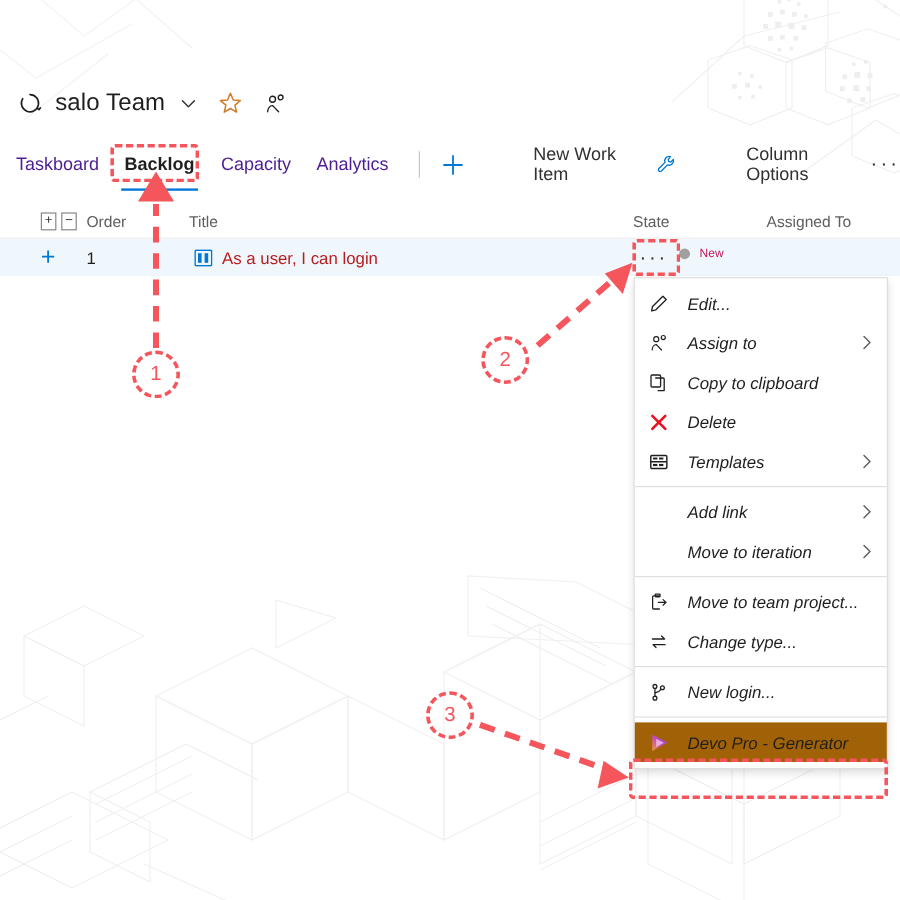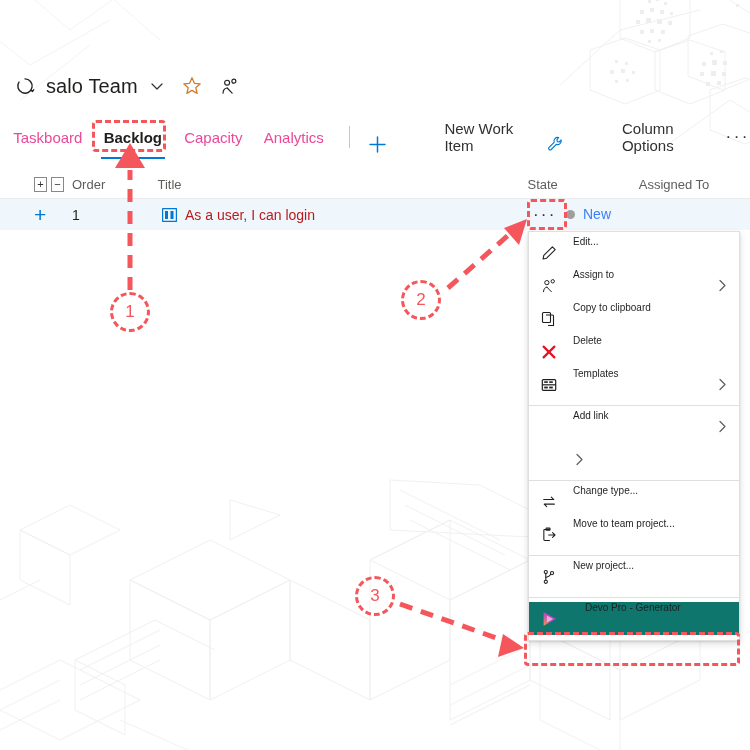--- a/index.html
+++ b/index.html
@@ -47,37 +47,37 @@
   
   .tabbar {
     position: absolute;
     left: 0; top: 120px;
     width: 750px; height: 34px;
     display: flex; align-items: center;
   }
   .tab {
     position: relative;
     font-size: 15px;
-    color: #ec4899;
+    color: #4c1d95;
     padding: 0 1px;
     height: 34px;
     display: flex; align-items: center;
   }
   .tab.selected { font-weight: bold; color: #201f1e; }
   .tab.selected .tab-underline {
     position: absolute;
     left: -2px; right: -2px; bottom: -5px;
     height: 2px; background: #0078d4;
   }
   .tabsep {
     width: 1px; height: 22px;
     background: #c8c6c4;
   }
   .cmd {
-    display: flex; align-items: flex-end;
+    display: flex; align-items: center;
     font-size: 15px; color: #323130;
     height: 34px;
     gap: 48px;
   }
   .cmd .cmd-ico { margin-right: 9px; display:flex; align-items:center; }
   .cmd-ellipsis {
     font-size: 17px; color: #323130;
     letter-spacing: 2.5px;
     display:flex; align-items:center; height:34px;
   }
@@ -114,55 +114,56 @@
   .row-plus { width: 30px; margin-left: 34px; color: #0078d4; font-size: 21px; line-height:1; }
   .row-order { width: 62px; margin-left: 8px; color: #201f1e; font-size: 14px; }
   .story-icon { margin-right: 8px; display:flex; }
   .row-title-text { color: #b91c1c; font-size: 14px; }
   .row-ellipsis {
     position: absolute; left: 533px; top: 205px;
     font-size: 17px; color: #323130; letter-spacing: 2.2px;
   }
   .row-state {
     position: absolute; left: 566px; top: 206px;
-    display:flex; align-items:center; font-size: 14px; color:#3b82f6;
+    display:flex; align-items:center; font-size: 10px; color:#be185d;
   }
   .state-dot {
     width: 9px; height: 9px; border-radius: 50%;
     background: #a19f9d; margin-right: 8px;
   }
 
   
   .ctxmenu {
     position: absolute;
     left: 528px; top: 231px;
     width: 212px;
     background: #ffffff;
     border: 1px solid #e1dfdd;
     box-shadow: 0 3.2px 7.2px rgba(0,0,0,.132), 0 .6px 1.8px rgba(0,0,0,.108);
     padding: 4px 0 5px 0;
     box-sizing: border-box;
   }
   .mi {
     height: 33px;
-    display: flex; 
+    display: flex; align-items: center;
     padding: 0 8px 0 12px;
-    font-size: 10px;
+    font-size: 14px;
     color: #201f1e;
     position: relative;
     box-sizing: border-box;
+    font-style: italic;
   }
   .mi .mi-ico {
     width: 22px; min-width: 22px;
     display: flex; align-items: center; justify-content: flex-start;
     margin-right: 10px;
   }
   .mi .mi-label { flex: 1; white-space: nowrap; }
   .mi .mi-sub { color: #605e5c; display:flex; align-items:center; margin-right:2px;}
-  .mi.highlight { background: #0f766e; gap: 12px; }
+  .mi.highlight { background: #a16207; }
   .msep {
     height: 1px; background: #e1dfdd;
     margin: 4px 0;
   }
 
   
   .ann { position: absolute; pointer-events: none; }
   .ann-box {
     position: absolute;
     border: 3px dashed #f4565c;
@@ -452,64 +453,65 @@
       <span class="mi-label">Add link</span>
       <span class="mi-sub">
         <svg width="13" height="13" viewBox="0 0 13 13">
             <path d="M4 1.5l5 5-5 5" fill="none" stroke="#605e5c" stroke-width="1.2" stroke-linecap="round" stroke-linejoin="round"></path>
           </svg>
       </span>
     </div>
 
     <div class="mi">
       <span class="mi-ico"></span>
+      <span class="mi-label">Move to iteration</span>
       <span class="mi-sub">
         <svg width="13" height="13" viewBox="0 0 13 13">
             <path d="M4 1.5l5 5-5 5" fill="none" stroke="#605e5c" stroke-width="1.2" stroke-linecap="round" stroke-linejoin="round"></path>
           </svg>
       </span>
     </div>
 
     <div class="msep"></div>
 
     <div class="mi">
       <span class="mi-ico">
         <svg width="16" height="16" viewBox="0 0 18 18">
-          <path d="M3 6.2h11.4L11.6 3.4" fill="none" stroke="#201f1e" stroke-width="1.2" stroke-linecap="round" stroke-linejoin="round"></path>
-          <path d="M15 11.4H3.6l2.8 2.8" fill="none" stroke="#201f1e" stroke-width="1.2" stroke-linecap="round" stroke-linejoin="round"></path>
-        </svg>
-      </span>
-      <span class="mi-label">Change type...</span>
-    </div>
-
-    <div class="mi">
-      <span class="mi-ico">
-        <svg width="16" height="16" viewBox="0 0 18 18">
           <path d="M10 2.8H4.2a1 1 0 0 0-1 1v10.4a1 1 0 0 0 1 1H10" fill="none" stroke="#201f1e" stroke-width="1.2" stroke-linejoin="round"></path>
           <rect x="5.6" y="1.3" width="4.6" height="2.4" rx=".6" fill="none" stroke="#201f1e" stroke-width="1.2"></rect>
           <path d="M8.6 9h7M13 6.4L15.8 9 13 11.6" fill="none" stroke="#201f1e" stroke-width="1.2" stroke-linecap="round" stroke-linejoin="round"></path>
         </svg>
       </span>
       <span class="mi-label">Move to team project...</span>
+    </div>
+
+    <div class="mi">
+      <span class="mi-ico">
+        <svg width="16" height="16" viewBox="0 0 18 18">
+          <path d="M3 6.2h11.4L11.6 3.4" fill="none" stroke="#201f1e" stroke-width="1.2" stroke-linecap="round" stroke-linejoin="round"></path>
+          <path d="M15 11.4H3.6l2.8 2.8" fill="none" stroke="#201f1e" stroke-width="1.2" stroke-linecap="round" stroke-linejoin="round"></path>
+        </svg>
+      </span>
+      <span class="mi-label">Change type...</span>
     </div>
 
 
     <div class="msep"></div>
 
     <div class="mi">
       <span class="mi-ico">
         <svg width="16" height="16" viewBox="0 0 16 18">
           <circle cx="4.4" cy="3.4" r="1.8" fill="none" stroke="#201f1e" stroke-width="1.2"></circle>
           <circle cx="4.4" cy="14.4" r="1.8" fill="none" stroke="#201f1e" stroke-width="1.2"></circle>
           <circle cx="11.4" cy="4.6" r="1.8" fill="none" stroke="#201f1e" stroke-width="1.2"></circle>
           <path d="M4.4 5.2v7.4" stroke="#201f1e" stroke-width="1.2"></path>
           <path d="M9.8 6.2c-1.2 2.4-3 2.6-5.4 3.2" fill="none" stroke="#201f1e" stroke-width="1.2" stroke-linecap="round"></path>
         </svg>
       </span>
-      <span class="mi-label">New project...</span>
+      <span class="mi-label">New login...</span>
     </div>
 
     <div class="msep"></div>
 
     <div class="mi highlight">
       <span class="mi-ico">
         <svg width="18" height="18" viewBox="0 0 18 18">
           <defs>
             <linearGradient id="devoGrad" x1="0" y1="1" x2="1" y2="0">
               <stop offset="0%" stop-color="#e8a33d"></stop>

